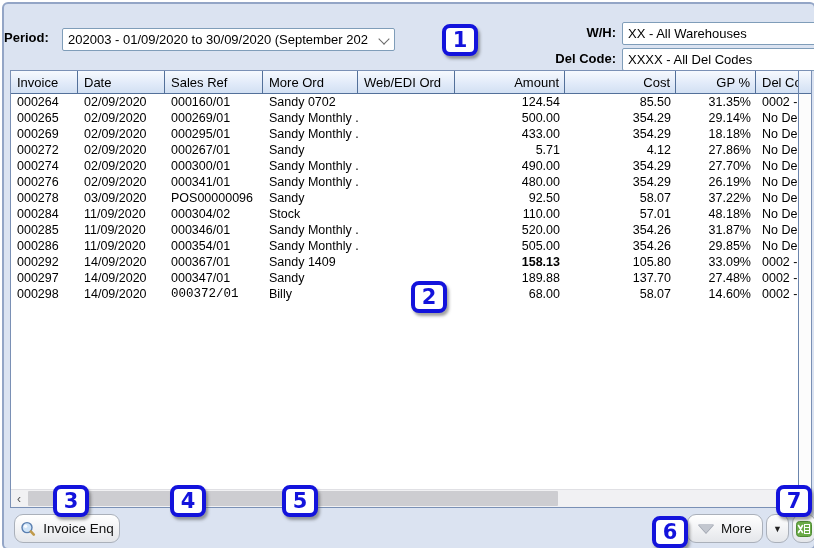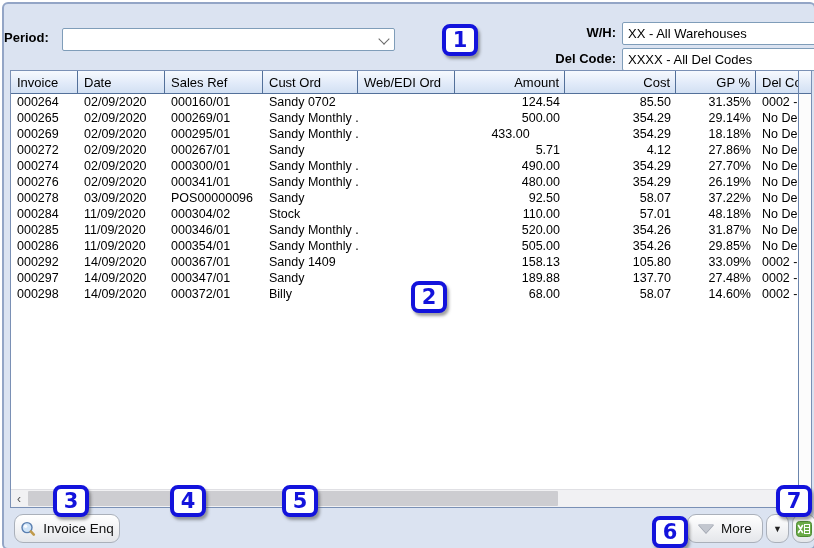--- a/index.html
+++ b/index.html
@@ -81,41 +81,42 @@
     font-family:"DejaVu Sans",sans-serif;
   }
 </style>
 </head>
 <body>
 
 <div class="window">
 
   <div class="flabel" style="left:0;top:26px;">Period:</div>
   <div class="selectbox" style="left:58px;top:24px;width:306px;">
+    <span class="val">202003 - 01/09/2020 to 30/09/2020 (September 202</span>
     <span class="chev"></span>
   </div>
 
   <div class="flabel" style="left:520px;top:21px;width:92px;text-align:right;">W/H:</div>
   <div class="selectbox" style="left:618px;top:18px;width:192px;">
     <span class="val">XX - All Warehouses</span>
 
   </div>
 
   <div class="flabel" style="left:520px;top:47px;width:92px;text-align:right;">Del Code:</div>
   <div class="selectbox" style="left:618px;top:44px;width:192px;">
     <span class="val">XXXX - All Del Codes</span>
 
   </div>
 
   <div class="tablewrap">
     <div class="thead">
         <div class="hcell left" style="width: 67px;">Invoice</div>
         <div class="hcell left" style="width: 87px;">Date</div>
         <div class="hcell left" style="width: 98px;">Sales Ref</div>
-        <div class="hcell left" style="width: 95px;">Cust Ord</div>
+        <div class="hcell left" style="width: 95px;">More Ord</div>
         <div class="hcell left" style="width: 97px;">Web/EDI Ord</div>
         <div class="hcell right" style="width: 110px;">Amount</div>
         <div class="hcell right" style="width: 111px; text-align: right;">Cost</div>
         <div class="hcell right" style="width: 80px;">GP %</div>
         <div class="hcell left" style="width: 44px;">Del Cod</div>
       </div>
     <div class="tbody">
         <div class="trow">
           <div class="tcell left" style="width: 67px;">000264</div>
           <div class="tcell left" style="width: 87px;">02/09/2020</div>
@@ -137,21 +138,21 @@
           <div class="tcell right" style="width: 111px;">354.29</div>
           <div class="tcell right" style="width: 80px;">29.14%</div>
           <div class="tcell left" style="width: 44px;">No Deliv</div>
         </div>
         <div class="trow">
           <div class="tcell left" style="width: 67px;">000269</div>
           <div class="tcell left" style="width: 87px;">02/09/2020</div>
           <div class="tcell left" style="width: 98px;">000295/01</div>
           <div class="tcell left" style="width: 95px;">Sandy Monthly ...</div>
           <div class="tcell left" style="width: 97px;"></div>
-          <div class="tcell right" style="width: 110px; text-align: center;">433.00</div>
+          <div class="tcell right" style="width: 110px;">433.00</div>
           <div class="tcell right" style="width: 111px;">354.29</div>
           <div class="tcell right" style="width: 80px;">18.18%</div>
           <div class="tcell left" style="width: 44px;">No Deliv</div>
         </div>
         <div class="trow">
           <div class="tcell left" style="width: 67px;">000272</div>
           <div class="tcell left" style="width: 87px;">02/09/2020</div>
           <div class="tcell left" style="width: 98px;">000267/01</div>
           <div class="tcell left" style="width: 95px;">Sandy</div>
           <div class="tcell left" style="width: 97px;"></div>
@@ -225,40 +226,40 @@
           <div class="tcell right" style="width: 111px;">354.26</div>
           <div class="tcell right" style="width: 80px;">29.85%</div>
           <div class="tcell left" style="width: 44px;">No Deliv</div>
         </div>
         <div class="trow">
           <div class="tcell left" style="width: 67px;">000292</div>
           <div class="tcell left" style="width: 87px;">14/09/2020</div>
           <div class="tcell left" style="width: 98px;">000367/01</div>
           <div class="tcell left" style="width: 95px;">Sandy 1409</div>
           <div class="tcell left" style="width: 97px;"></div>
-          <div class="tcell right" style="width: 110px;">158.13</div>
+          <div class="tcell right" style="width: 110px; font-weight: bold;">158.13</div>
           <div class="tcell right" style="width: 111px;">105.80</div>
           <div class="tcell right" style="width: 80px;">33.09%</div>
           <div class="tcell left" style="width: 44px;">0002 -</div>
         </div>
         <div class="trow">
           <div class="tcell left" style="width: 67px;">000297</div>
           <div class="tcell left" style="width: 87px;">14/09/2020</div>
           <div class="tcell left" style="width: 98px;">000347/01</div>
           <div class="tcell left" style="width: 95px;">Sandy</div>
           <div class="tcell left" style="width: 97px;"></div>
           <div class="tcell right" style="width: 110px;">189.88</div>
           <div class="tcell right" style="width: 111px;">137.70</div>
           <div class="tcell right" style="width: 80px;">27.48%</div>
           <div class="tcell left" style="width: 44px;">0002 -</div>
         </div>
         <div class="trow">
           <div class="tcell left" style="width: 67px;">000298</div>
           <div class="tcell left" style="width: 87px;">14/09/2020</div>
-          <div class="tcell left" style="width: 98px;">000372/01</div>
+          <div class="tcell left" style="width: 98px; font-family: Liberation Mono, monospace;">000372/01</div>
           <div class="tcell left" style="width: 95px;">Billy</div>
           <div class="tcell left" style="width: 97px;"></div>
           <div class="tcell right" style="width: 110px;">68.00</div>
           <div class="tcell right" style="width: 111px;">58.07</div>
           <div class="tcell right" style="width: 80px;">14.60%</div>
           <div class="tcell left" style="width: 44px;">0002 -</div>
         </div>
       </div>
     <div class="vstrip">
         <div class="cap"></div>

